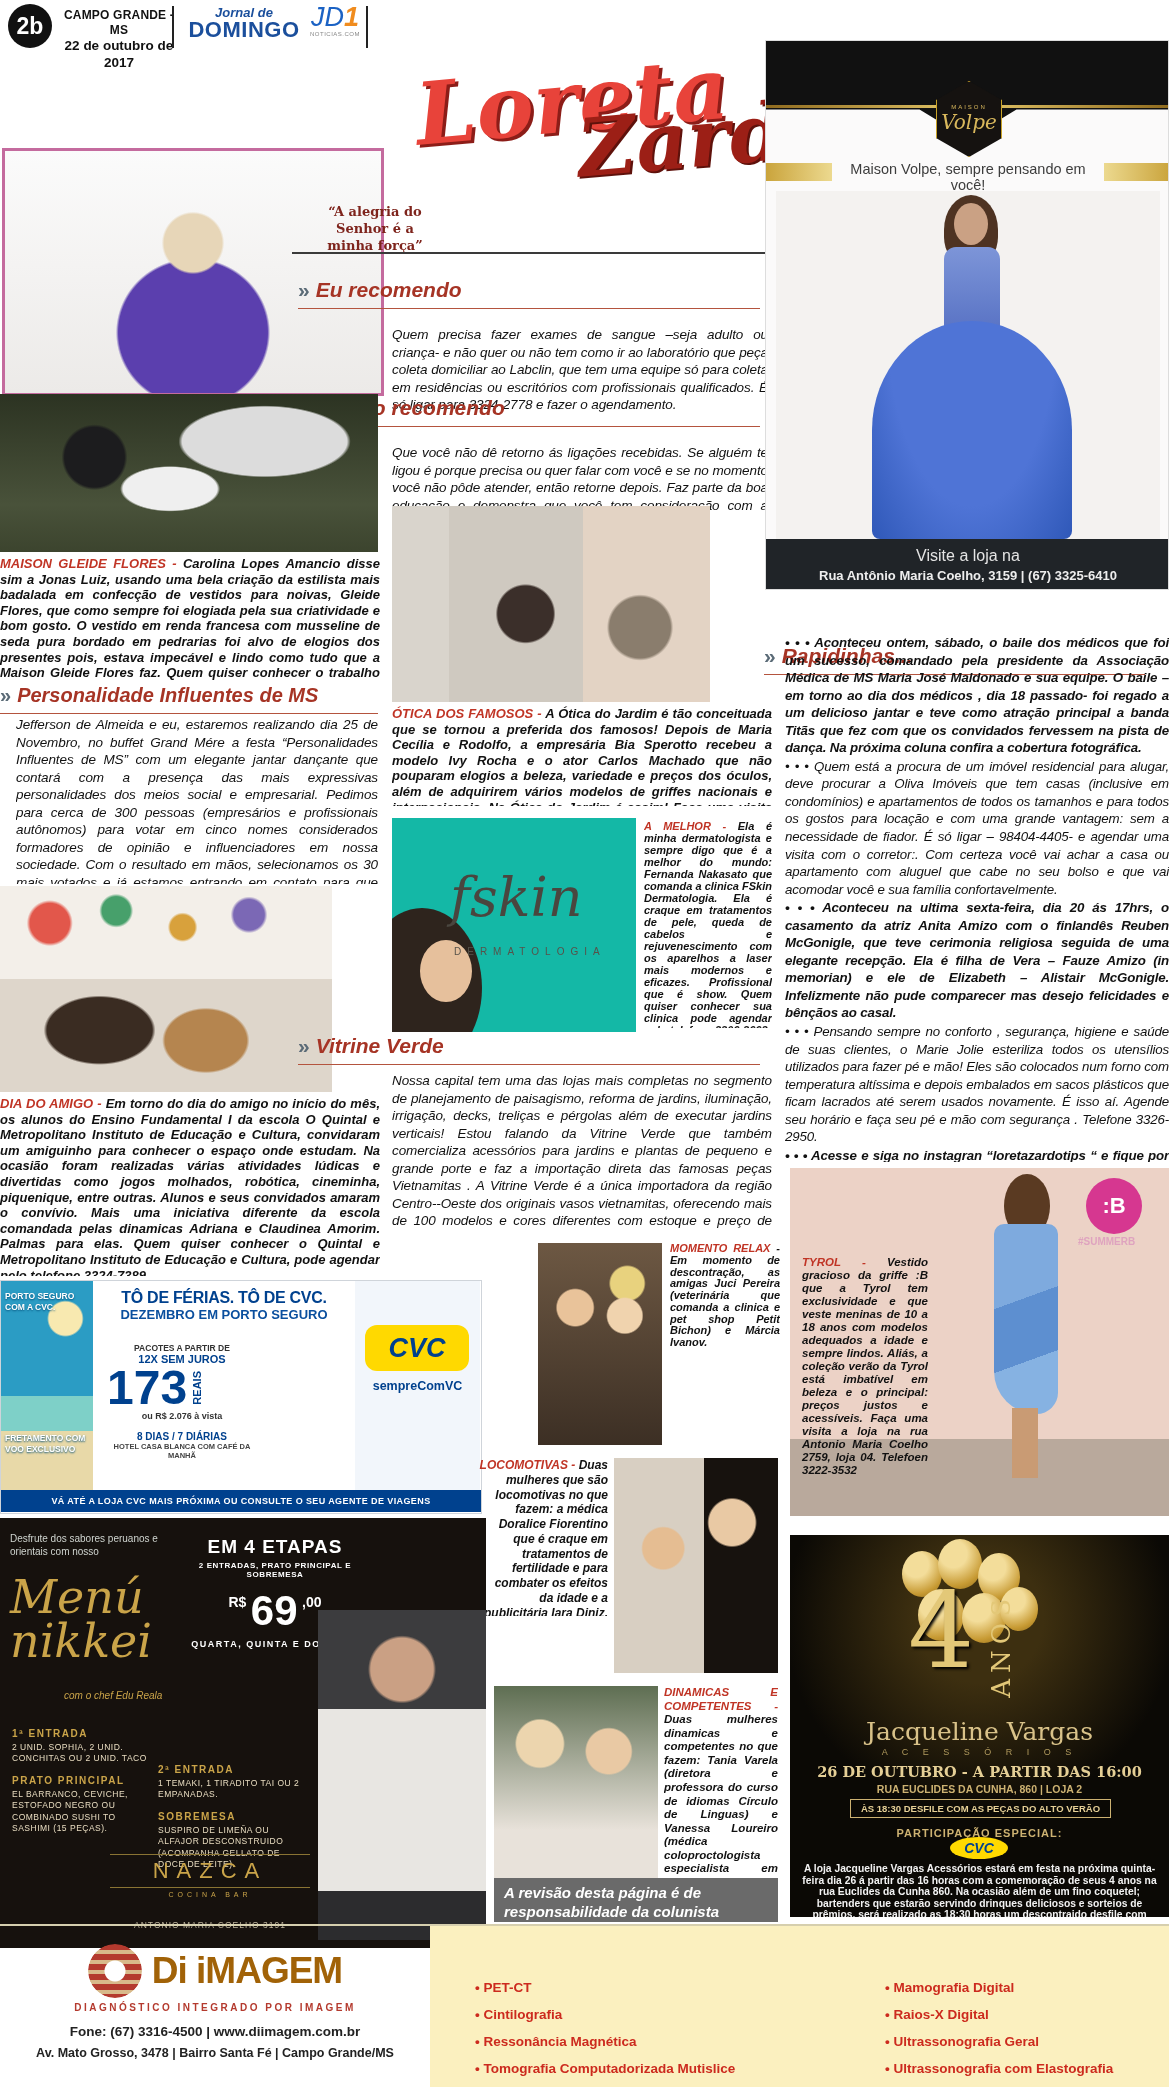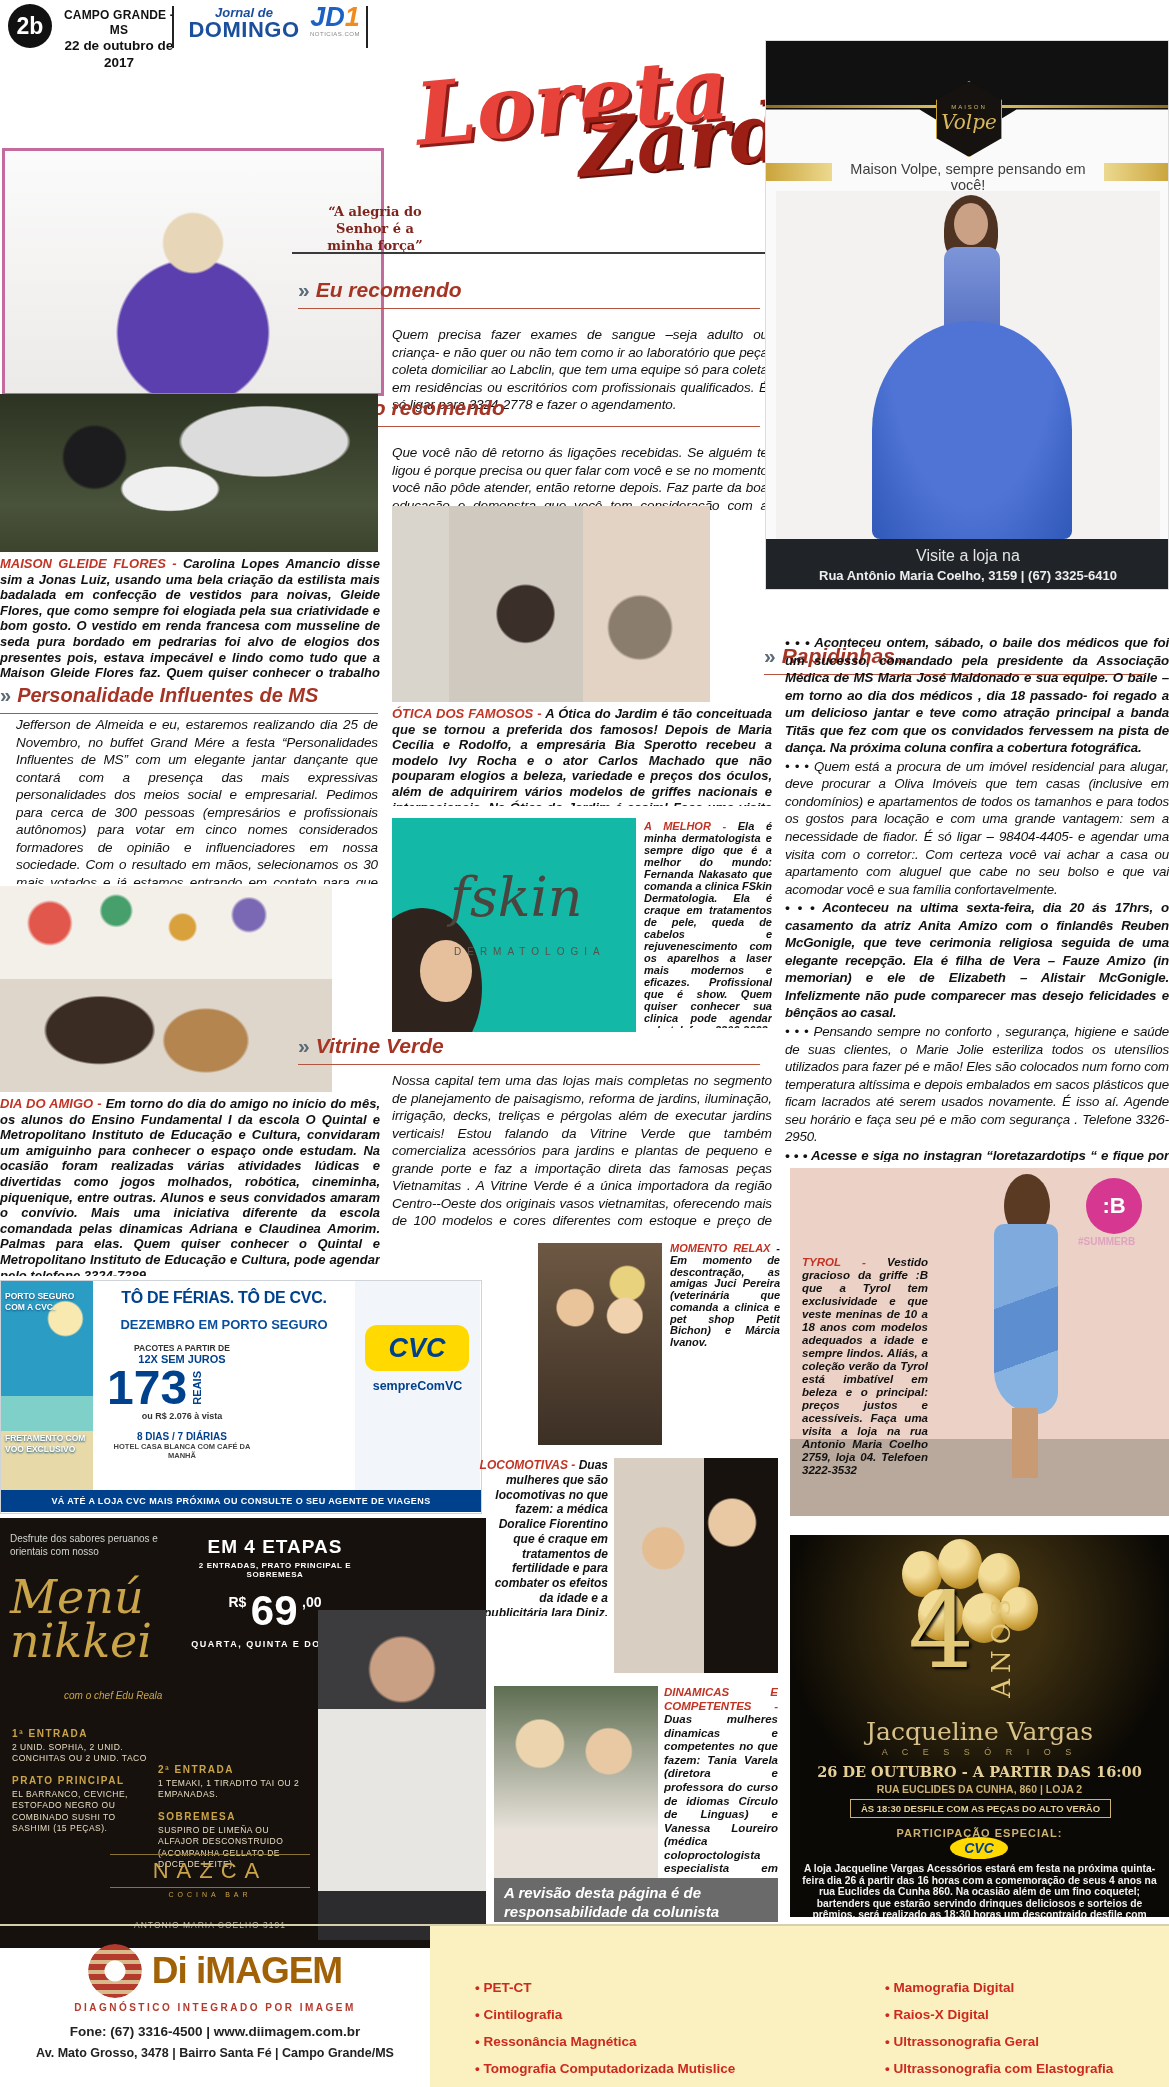--- a/index.html
+++ b/index.html
@@ -11,21 +11,21 @@
   #hdr-badge{left:8px;top:4px;width:44px;height:44px;border-radius:50%;background:#111;
              color:#fff;font-weight:bold;font-size:23px;display:flex;align-items:center;justify-content:center;}
   #hdr-loc{left:58px;top:8px;width:122px;text-align:center;font-weight:bold;line-height:1.25;}
   #hdr-loc .l1{font-size:12px;letter-spacing:.2px;}
   #hdr-loc .l2{font-size:13.5px;}
   .hdr-div{top:6px;width:2px;height:42px;background:#222;}
   #hdr-jornal{left:188px;top:6px;width:112px;text-align:center;color:#1b4f9c;line-height:1;}
   #hdr-jornal .jt{font-size:13px;font-weight:bold;font-style:italic;}
   #hdr-jornal .jm{font-size:22px;font-weight:bold;letter-spacing:.5px;}
   #hdr-jd1{left:306px;top:4px;width:58px;text-align:center;line-height:1;}
-  #hdr-jd1 .jd{font-size:27px;font-weight:bold;font-style:italic;color:#1b62c4;}
+  #hdr-jd1 .jd{font-size:27px;font-weight:normal;font-style:italic;color:#1b62c4;}
   #hdr-jd1 .jd b{color:#f08c1e;}
   #hdr-jd1 .jsub{font-size:6px;color:#888;letter-spacing:.5px;}
   
   #columnist-photo{left:2px;top:148px;width:376px;height:242px;border:3px solid #c46b9e;
      background:radial-gradient(circle at 50% 38%, #e7d6b8 0 12%, transparent 13%),
                 radial-gradient(ellipse at 50% 75%, #5b3fae 0 28%, transparent 29%),
                 linear-gradient(#fbfbfb,#eceae8);}
   #title-loreta{left:408px;top:48px;width:380px;height:165px;transform:rotate(-5deg);
                 font-family:"DejaVu Serif",serif;font-style:italic;font-weight:bold;}
   #title-loreta .t1{position:absolute;left:10px;top:0;font-size:86px;color:#e8433a;
@@ -84,21 +84,21 @@
   #cvc-ad{left:0;top:1280px;width:480px;height:232px;border:1px solid #cfd4da;}
   #cvc-beach{position:absolute;left:0;top:0;width:92px;height:209px;color:#fff;
      background:radial-gradient(circle at 70% 20%, #f8e9b0 0 8%, transparent 9%),
                 linear-gradient(#2franchise 0,#2b9cc4 0);
      background:radial-gradient(circle at 70% 18%, #f8e9b0 0 9%, transparent 10%),
                 linear-gradient(#2b9cc4 0 55%,#7ed0c8 55% 72%,#e8d9a8 72%);}
   #cvc-beach .ov1{position:absolute;left:4px;top:10px;width:84px;font-size:8.5px;font-weight:bold;line-height:1.25;text-shadow:0 1px 2px #05507a;}
   #cvc-beach .ov2{position:absolute;left:4px;top:152px;width:84px;font-size:8.5px;font-weight:bold;line-height:1.25;color:#fff;text-shadow:0 1px 2px #05507a;}
   #cvc-main{position:absolute;left:92px;top:0;width:262px;height:209px;background:#fff;text-align:center;}
   #cvc-main .hl{margin-top:8px;font-size:16px;font-weight:800;color:#00418e;letter-spacing:-.3px;}
-  #cvc-main .sh{margin-top:10px;font-size:13px;font-weight:bold;color:#0a4f9e;text-align:center;}
+  #cvc-main .sh{margin-top:0;font-size:13px;font-weight:bold;color:#0a4f9e;text-align:center;}
   #cvc-offer{position:absolute;left:14px;top:62px;width:150px;text-align:center;color:#00418e;}
   #cvc-offer .pk{font-size:8.5px;font-weight:bold;color:#333;}
   #cvc-offer .inst{font-size:11px;font-weight:800;}
   #cvc-price{display:flex;align-items:flex-start;}
   #cvc-price .big{font-size:48px;font-weight:800;line-height:.95;}
   #cvc-price .unit{font-size:11px;font-weight:800;margin:6px 0 0 4px;writing-mode:vertical-rl;transform:rotate(180deg);}
   #cvc-offer .cash{font-size:9px;font-weight:bold;color:#333;}
   #cvc-offer .stay{font-size:10px;font-weight:800;margin-top:10px;}
   #cvc-offer .hot{font-size:7.5px;font-weight:bold;color:#444;}
   #cvc-right{position:absolute;left:354px;top:0;width:125px;height:209px;background:#f2f6fb;}

